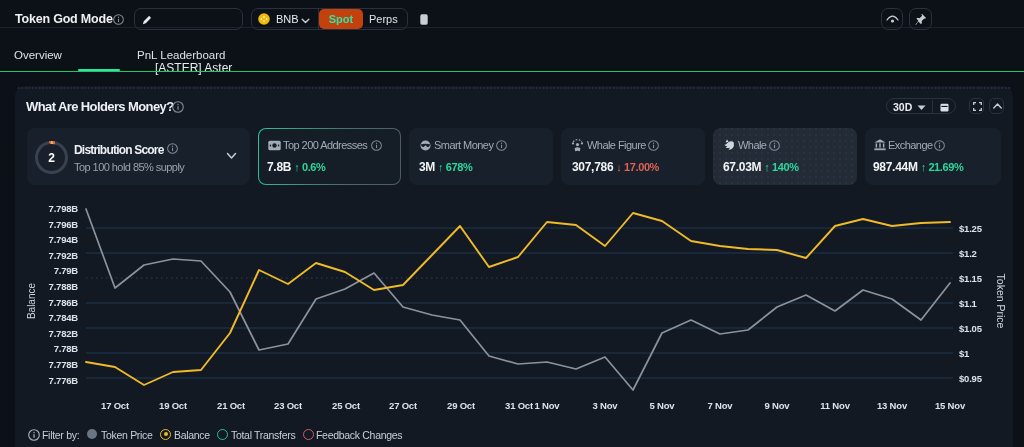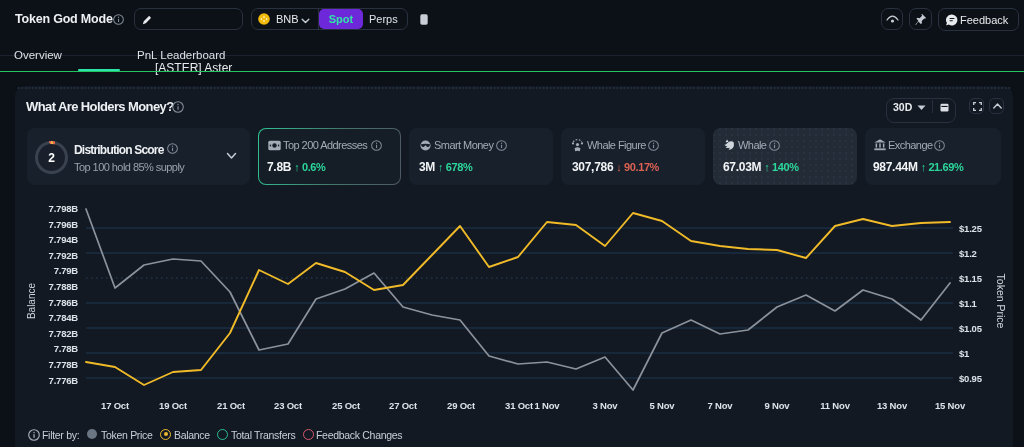--- a/index.html
+++ b/index.html
@@ -1,46 +1,46 @@
 <!DOCTYPE html>
 <html><head>
 <meta charset="utf-8">
 <style>
 * { margin:0; padding:0; box-sizing:border-box; }
 html,body { width:1024px; height:447px; background:#0c1117; font-family:"Liberation Sans",sans-serif; overflow:hidden; }
 .abs { position:absolute; }
 body { position:relative; }
 
 
-.hdr { position:absolute; left:0; top:0; width:1024px; height:56px; border-bottom:1px solid #1b222d; }
+.hdr { position:absolute; left:0; top:0; width:1024px; height:28px; border-bottom:1px solid #1b222d; }
 .hdr-title { position:absolute; left:15px; top:12px; font-size:12.5px; font-weight:bold; color:#eef1f4; letter-spacing:-0.2px; }
 .ibtn { position:absolute; border:1px solid #293140; border-radius:7px; background:transparent; }
 .asterbtn { left:134px; top:8px; width:109px; height:22px; color:#e8ebee; font-size:12px; }
 .asterbtn span { position:absolute; left:20px; top:4px; white-space:nowrap;margin-top:48px; }
 .segwrap { left:251px; top:8px; width:157px; height:22px; }
 .bnbtxt { position:absolute; left:24px; top:4px; font-size:11px; color:#e8ebee; }
-.spot { position:absolute; left:67px; top:0px; width:44px; height:20px; background:#6d28d9; border-radius:5px; color:#2fe6a7; font-size:11px; font-weight:bold; text-align:center; line-height:20px; }
+.spot { position:absolute; left:67px; top:0px; width:44px; height:20px; background:#c2410c; border-radius:5px; color:#2fe6a7; font-size:11px; font-weight:bold; text-align:center; line-height:20px; }
 .perps { position:absolute; left:117px; top:4px; font-size:11px; color:#dfe4ea; }
 .segdiv { position:absolute; left:66px; top:0px; width:1px; height:20px; background:#293140; }
 .eyebtn { left:881px; top:8px; width:22px; height:22px; }
 .pinbtn { left:909px; top:8px; width:23px; height:22px; }
 .fbbtn { left:938px; top:8px; width:81px; height:23px; color:#e8ebee; font-size:11px; }
 .fbbtn span { position:absolute; left:21px; top:5px; }
 
 
 .tabs { position:absolute; left:0; top:40px; width:1024px; height:32px; border-bottom:1px solid #22c55e; font-size:11.5px; }
 .tab { position:absolute; top:9px; color:#dce1e8; }
 .tab.active { color:#2ee5a9; font-weight:bold;margin-top:36px; }
 .tabline { position:absolute; left:78px; top:29px; width:42px; height:2px; background:#2ee5a9; border-radius:1px; }
 
 
 .card { position:absolute; left:15px; top:86px; width:998px; height:361px; background:#121923; border-radius:10px 10px 0 0; }
 .card::before { content:""; position:absolute; left:2px; top:0; right:2px; height:4px; background-image:radial-gradient(circle at 1.5px 2px, #232e3c 1px, transparent 1.2px); background-size:3.5px 4px; border-radius:10px 10px 0 0; }
 .card-title { position:absolute; left:26px; top:99px; font-size:13px; font-weight:bold; color:#eef1f4; letter-spacing:-0.6px; }
-.pill30 { position:absolute; left:886px; top:98px; width:70px; height:25px; border:1px solid #293140; border-radius:8px; }
+.pill30 { position:absolute; left:886px; top:98px; width:70px; height:16px; border:1px solid #293140; border-radius:8px; }
 .pill30 .t { position:absolute; left:6px; top:2px; font-size:10.5px; color:#e8ebee; font-weight:bold; }
 .pilldiv { position:absolute; left:45px; top:1px; width:1px; height:13px; background:#293140; }
 .sqbtn { position:absolute; top:98px; width:15px; height:16px; border:1px solid #293140; border-radius:5px; }
 
 
 .stat { position:absolute; top:128px; height:57px; background:#18202b; border-radius:8px; }
 .s1 { left:27px; width:223px; }
 .s2 { left:258px; width:143px; border:1px solid transparent; background:linear-gradient(#151e27,#151e27) padding-box, linear-gradient(100deg, #2fc392, #44756a 55%, #4d5866) border-box; }
 .s3 { left:409px; width:144px; }
 .s4 { left:561px; width:144px; }
@@ -101,28 +101,20 @@
     <svg class="abs" style="left:3.5px;top:6px" width="13" height="10" viewBox="0 0 13 10">
         <path d="M1 5 Q6.5 -2.6 12 5" fill="none" stroke="#c6ccd4" stroke-width="1.2" stroke-linecap="round"></path>
         <circle cx="6.5" cy="6" r="1.6" fill="#c6ccd4"></circle>
       </svg>
   </div>
   <div class="ibtn pinbtn">
     <svg class="abs" style="left:5px;top:4px" width="12" height="13" viewBox="0 0 13 14">
         <path d="M7.5 0.8 L12 5.3 L10.8 6.1 L10 5.9 L7.3 8.6 L7.5 11 L6.3 12 L3.6 9.2 L1 13 L0.4 12.6 L3.7 8.4 L1.6 6.3 L2.7 5.2 L5 5.6 L7.7 2.9 L7 1.6 Z" fill="#c6ccd4"></path>
       </svg>
   </div>
-  <div class="ibtn fbbtn">
-    <svg class="abs" style="left:7px;top:5px" width="12" height="12" viewBox="0 0 13 13">
-        <path d="M6.5 0.5 a6 6 0 1 1 -3.5 11 L0.9 12.2 a0.45 0.45 0 0 1 -0.6 -0.55 L1 9.8 A6 6 0 0 1 6.5 0.5 Z" fill="#e8ebee"></path>
-        <rect x="3.7" y="4.4" width="5.6" height="1.1" rx="0.5" fill="#10151c"></rect>
-        <rect x="3.7" y="6.8" width="3.8" height="1.1" rx="0.5" fill="#10151c"></rect>
-      </svg>
-    <span>Feedback</span>
-  </div>
 </div>
 
 <div class="tabs">
   <span class="tab" style="left:14px">Overview</span>
   <span class="tab active" style="left:78px">Holders</span>
   <span class="tab" style="left:137px">PnL Leaderboard</span>
   <div class="tabline"></div>
 </div>
 
 <div class="card"></div>
@@ -205,21 +197,21 @@
     <circle cx="11" cy="4.4" r="1.1" fill="#a2abb6"></circle>
     <circle cx="6.5" cy="5.6" r="1.6" fill="#a2abb6"></circle>
     <path d="M3.6 9.2 Q6.5 7.2 9.4 9.2 L8.8 12.3 Q6.5 11.4 4.2 12.3 Z" fill="#a2abb6"></path>
   </svg>
 <span class="lblrow" style="left:587px">Whale Figure</span>
 <svg class="abs" style="left:648px;top:140px" width="11" height="11" viewBox="0 0 12 12">
     <circle cx="6" cy="6" r="5.3" fill="none" stroke="#828c98" stroke-width="1.1"></circle>
     <rect x="5.45" y="5.2" width="1.2" height="3.6" fill="#828c98"></rect>
     <rect x="5.45" y="2.9" width="1.2" height="1.3" fill="#828c98"></rect>
   </svg>
-<span class="valrow" style="left:572px">307,786 <span class="pct down">↓ 90.17%</span></span>
+<span class="valrow" style="left:572px">307,786 <span class="pct down">↓ 17.00%</span></span>
 
 <div class="stat s5"></div>
 <svg class="abs" style="left:723px;top:139px" width="12" height="12" viewBox="0 0 12 12">
     <path d="M4.4 0.4 Q2.6 1.8 2.8 3.6 Q4 2.6 5.6 3.0 Q4.6 1.6 4.4 0.4 Z M5.6 3.0 Q8.8 1.4 10.8 3.6 Q11.6 6.8 9.6 9.2 Q8.0 11.0 5.4 10.6 Q6.6 10 6.8 8.8 Q4.6 9.6 2.6 8.4 Q3.8 8.2 4.4 7.2 Q2.2 7.4 1.2 5.6 Q2.6 5.8 3.4 5.0 Q4.2 3.8 5.6 3.0 Z" fill="#cfd5db"></path>
   </svg>
 <span class="lblrow" style="left:738px">Whale</span>
 <svg class="abs" style="left:769px;top:140px" width="11" height="11" viewBox="0 0 12 12">
     <circle cx="6" cy="6" r="5.3" fill="none" stroke="#828c98" stroke-width="1.1"></circle>
     <rect x="5.45" y="5.2" width="1.2" height="3.6" fill="#828c98"></rect>
     <rect x="5.45" y="2.9" width="1.2" height="1.3" fill="#828c98"></rect>

